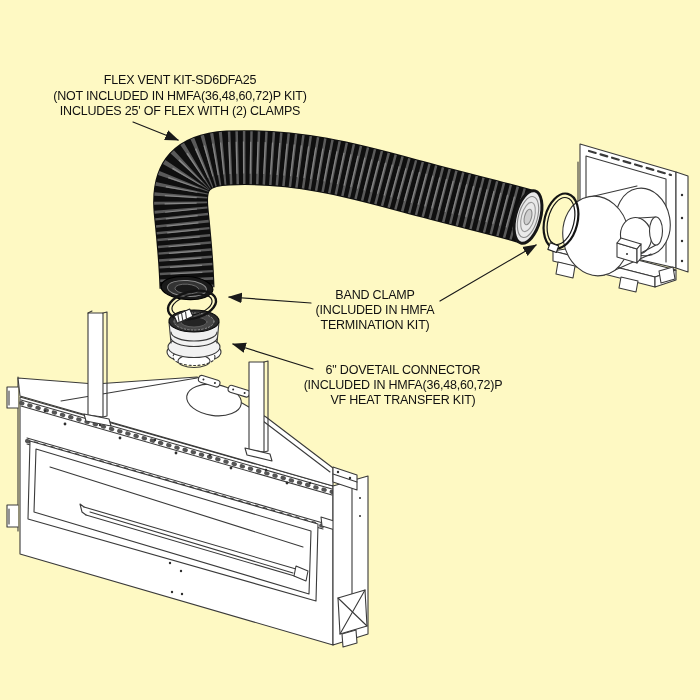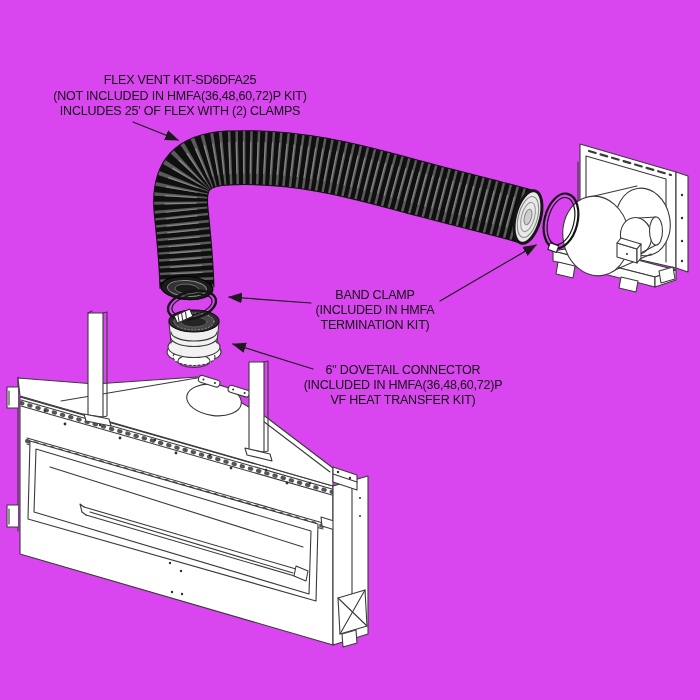--- a/index.html
+++ b/index.html
@@ -1,16 +1,16 @@
 <!DOCTYPE html>
 <html><head>
 <meta charset="utf-8">
 <style>
   html,body{margin:0;padding:0;background:#fff;}
-  .canvas{position:relative;width:700px;height:700px;background:#d946ef;overflow:hidden;
+  .canvas{position:relative;width:700px;height:700px;background:#fef9c3;overflow:hidden;
           font-family:"Liberation Sans", sans-serif;}
   svg{display:block;}
   svg text{font-family:"Liberation Sans", sans-serif;font-size:12.5px;fill:#111;
            stroke:none;letter-spacing:-0.2px;}
 </style>
 </head>
 <body>
 
 <div class="canvas">
 <svg width="700" height="700" viewBox="0 0 700 700">

